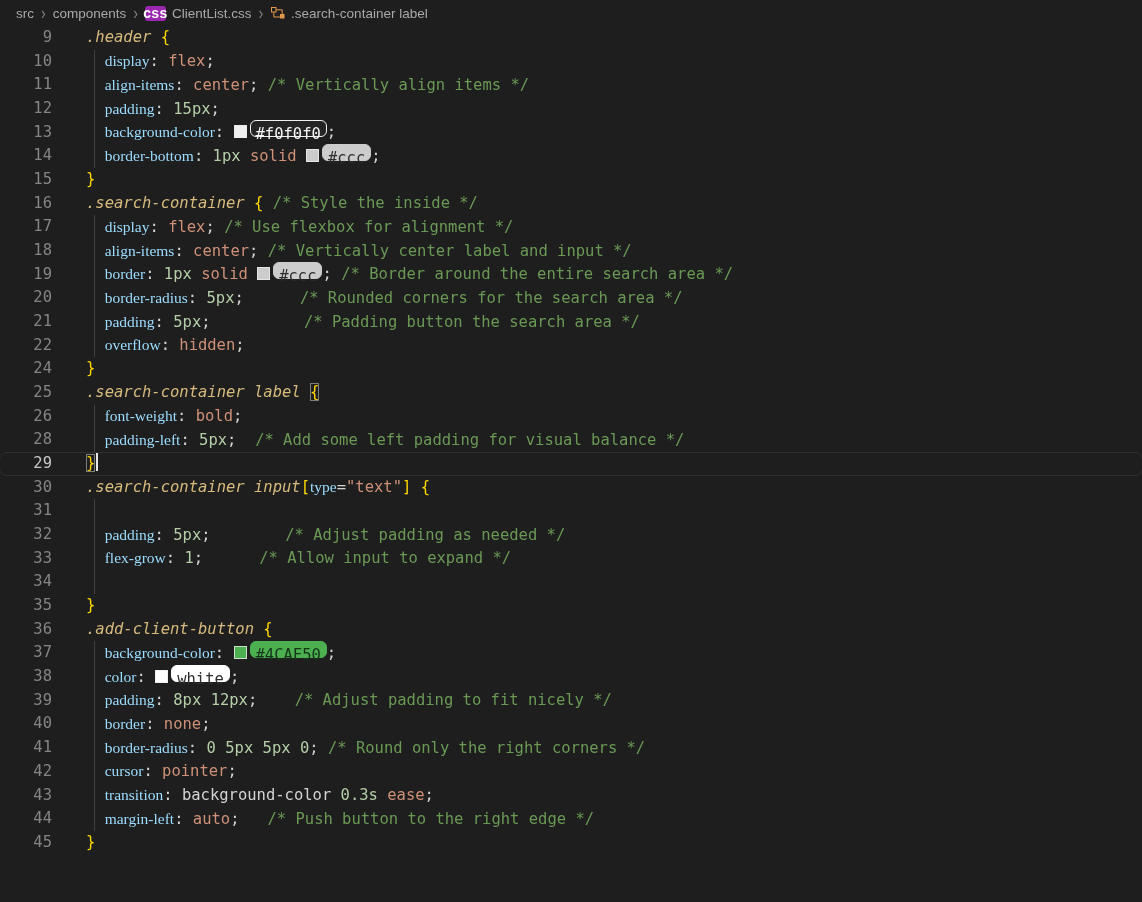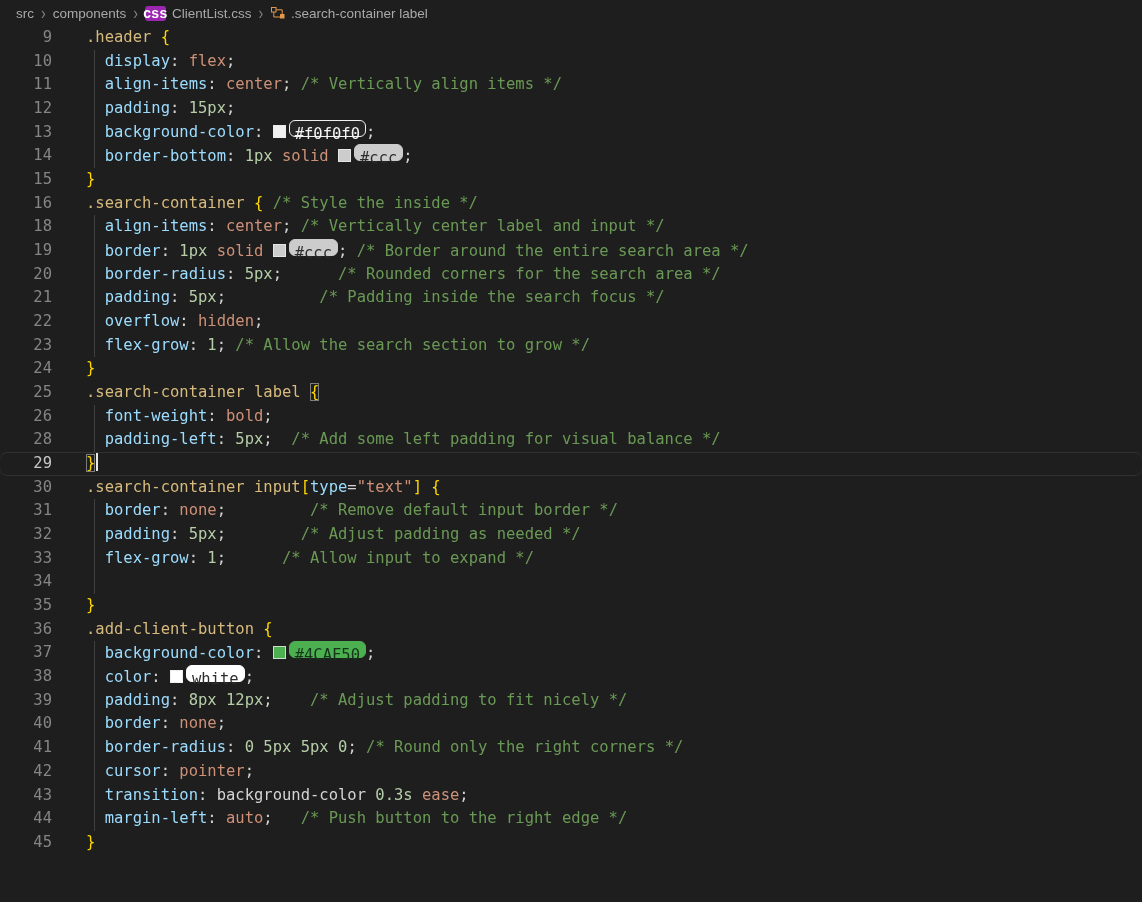--- a/index.html
+++ b/index.html
@@ -44,22 +44,22 @@
     flex:none;width:52px;text-align:right;
     color:var(--gutterFg,#858585);cursor:pointer;user-select:none;
   }
   .code-line.active .gutter{color:var(--gutterActiveFg,#c6c6c6);}
   .code-text{margin-left:34px;color:#d4d4d4;}
   .code-line.indented::before{
     content:"";position:absolute;left:94px;top:0;bottom:0;width:1px;
     background:var(--guide,#404040);
   }
   
-  .tk-sel{color:var(--sel,#d7ba7d);}
-  .tk-prop{color:var(--prop,#9cdcfe);}
+  .tk-sel{color:var(--sel,#d7ba7d);font-style:italic;}
+  .tk-prop{color:var(--prop,#9cdcfe);font-family:Liberation Serif, serif;}
   .tk-punc{color:var(--punc,#d4d4d4);}
   .tk-val{color:var(--val,#ce9178);}
   .tk-num{color:var(--num,#b5cea8);}
   .tk-com{color:var(--com,#6a9955);}
   .tk-brc{color:var(--brc,#ffd700);}
   .tk-pln{color:var(--pln,#d4d4d4);}
   .tk-brcm{
     color:var(--brc,#ffd700);
     outline:1px solid var(--matchBorder,#7d7d7d);outline-offset:-1px;
   }
@@ -109,33 +109,33 @@
 
 <div class="editor" id="editor">
     <div class="code-line"><span class="gutter">9</span><span class="code-text"><span class="tk-sel">.header </span><span class="tk-brc">{</span></span></div>
     <div class="code-line indented"><span class="gutter">10</span><span class="code-text"><span>  </span><span class="tk-prop">display</span><span class="tk-punc">: </span><span class="tk-val">flex</span><span class="tk-punc">;</span></span></div>
     <div class="code-line indented"><span class="gutter">11</span><span class="code-text"><span>  </span><span class="tk-prop">align-items</span><span class="tk-punc">: </span><span class="tk-val">center</span><span class="tk-punc">; </span><span class="tk-com">/* Vertically align items */</span></span></div>
     <div class="code-line indented"><span class="gutter">12</span><span class="code-text"><span>  </span><span class="tk-prop">padding</span><span class="tk-punc">: </span><span class="tk-num">15px</span><span class="tk-punc">;</span></span></div>
     <div class="code-line indented"><span class="gutter">13</span><span class="code-text"><span>  </span><span class="tk-prop">background-color</span><span class="tk-punc">: </span><span class="swatch" style="background: rgb(240, 240, 240);"></span><span class="chip" style="background: rgb(37, 37, 38); color: rgb(245, 245, 245); border-color: rgb(240, 240, 240);">#f0f0f0</span><span class="tk-punc">;</span></span></div>
     <div class="code-line indented"><span class="gutter">14</span><span class="code-text"><span>  </span><span class="tk-prop">border-bottom</span><span class="tk-punc">: </span><span class="tk-num">1px</span><span> </span><span class="tk-val">solid</span><span> </span><span class="swatch" style="background: rgb(204, 204, 204);"></span><span class="chip" style="background: rgb(204, 204, 204); color: rgb(45, 45, 45); border-color: rgb(204, 204, 204);">#ccc</span><span class="tk-punc">;</span></span></div>
     <div class="code-line"><span class="gutter">15</span><span class="code-text"><span class="tk-brc">}</span></span></div>
     <div class="code-line"><span class="gutter">16</span><span class="code-text"><span class="tk-sel">.search-container </span><span class="tk-brc">{ </span><span class="tk-com">/* Style the inside */</span></span></div>
+    <div class="code-line indented"><span class="gutter">17</span><span class="code-text"><span>  </span><span class="tk-prop">display</span><span class="tk-punc">: </span><span class="tk-val">flex</span><span class="tk-punc">; </span><span class="tk-com">/* Use flexbox for alignment */</span></span></div>
     <div class="code-line indented"><span class="gutter">18</span><span class="code-text"><span>  </span><span class="tk-prop">align-items</span><span class="tk-punc">: </span><span class="tk-val">center</span><span class="tk-punc">; </span><span class="tk-com">/* Vertically center label and input */</span></span></div>
     <div class="code-line indented"><span class="gutter">19</span><span class="code-text"><span>  </span><span class="tk-prop">border</span><span class="tk-punc">: </span><span class="tk-num">1px</span><span> </span><span class="tk-val">solid</span><span> </span><span class="swatch" style="background: rgb(204, 204, 204);"></span><span class="chip" style="background: rgb(204, 204, 204); color: rgb(45, 45, 45); border-color: rgb(204, 204, 204);">#ccc</span><span class="tk-punc">; </span><span class="tk-com">/* Border around the entire search area */</span></span></div>
     <div class="code-line indented"><span class="gutter">20</span><span class="code-text"><span>  </span><span class="tk-prop">border-radius</span><span class="tk-punc">: </span><span class="tk-num">5px</span><span class="tk-punc">;</span><span>      </span><span class="tk-com">/* Rounded corners for the search area */</span></span></div>
-    <div class="code-line indented"><span class="gutter">21</span><span class="code-text"><span>  </span><span class="tk-prop">padding</span><span class="tk-punc">: </span><span class="tk-num">5px</span><span class="tk-punc">;</span><span>          </span><span class="tk-com">/* Padding inside the search focus */</span></span></div>
+    <div class="code-line indented"><span class="gutter">21</span><span class="code-text"><span>  </span><span class="tk-prop">padding</span><span class="tk-punc">: </span><span class="tk-num">5px</span><span class="tk-punc">;</span><span>          </span><span class="tk-com">/* Padding button the search area */</span></span></div>
     <div class="code-line indented"><span class="gutter">22</span><span class="code-text"><span>  </span><span class="tk-prop">overflow</span><span class="tk-punc">: </span><span class="tk-val">hidden</span><span class="tk-punc">;</span></span></div>
-    <div class="code-line indented"><span class="gutter">23</span><span class="code-text"><span>  </span><span class="tk-prop">flex-grow</span><span class="tk-punc">: </span><span class="tk-num">1</span><span class="tk-punc">; </span><span class="tk-com">/* Allow the search section to grow */</span></span></div>
     <div class="code-line"><span class="gutter">24</span><span class="code-text"><span class="tk-brc">}</span></span></div>
     <div class="code-line"><span class="gutter">25</span><span class="code-text"><span class="tk-sel">.search-container label </span><span class="tk-brcm">{</span></span></div>
     <div class="code-line indented"><span class="gutter">26</span><span class="code-text"><span>  </span><span class="tk-prop">font-weight</span><span class="tk-punc">: </span><span class="tk-val">bold</span><span class="tk-punc">;</span></span></div>
     <div class="code-line indented"><span class="gutter">28</span><span class="code-text"><span>  </span><span class="tk-prop">padding-left</span><span class="tk-punc">: </span><span class="tk-num">5px</span><span class="tk-punc">;</span><span>  </span><span class="tk-com">/* Add some left padding for visual balance */</span></span></div>
     <div class="code-line active"><span class="gutter">29</span><span class="code-text"><span class="tk-brcm">}</span><span class="cursor-caret"></span></span></div>
     <div class="code-line"><span class="gutter">30</span><span class="code-text"><span class="tk-sel">.search-container input</span><span class="tk-brc">[</span><span class="tk-prop">type</span><span class="tk-punc">=</span><span class="tk-val">"text"</span><span class="tk-brc">]</span><span> </span><span class="tk-brc">{</span></span></div>
-    <div class="code-line indented"><span class="gutter">31</span><span class="code-text"><span>  </span><span class="tk-prop">border</span><span class="tk-punc">: </span><span class="tk-val">none</span><span class="tk-punc">;</span><span>         </span><span class="tk-com">/* Remove default input border */</span></span></div>
+    <div class="code-line indented"><span class="gutter">31</span></div>
     <div class="code-line indented"><span class="gutter">32</span><span class="code-text"><span>  </span><span class="tk-prop">padding</span><span class="tk-punc">: </span><span class="tk-num">5px</span><span class="tk-punc">;</span><span>        </span><span class="tk-com">/* Adjust padding as needed */</span></span></div>
     <div class="code-line indented"><span class="gutter">33</span><span class="code-text"><span>  </span><span class="tk-prop">flex-grow</span><span class="tk-punc">: </span><span class="tk-num">1</span><span class="tk-punc">;</span><span>      </span><span class="tk-com">/* Allow input to expand */</span></span></div>
     <div class="code-line indented"><span class="gutter">34</span></div>
     <div class="code-line"><span class="gutter">35</span><span class="code-text"><span class="tk-brc">}</span></span></div>
     <div class="code-line"><span class="gutter">36</span><span class="code-text"><span class="tk-sel">.add-client-button </span><span class="tk-brc">{</span></span></div>
     <div class="code-line indented"><span class="gutter">37</span><span class="code-text"><span>  </span><span class="tk-prop">background-color</span><span class="tk-punc">: </span><span class="swatch" style="background: rgb(76, 175, 80);"></span><span class="chip" style="background: rgb(76, 175, 80); color: rgb(21, 53, 27); border-color: rgb(76, 175, 80);">#4CAF50</span><span class="tk-punc">;</span></span></div>
     <div class="code-line indented"><span class="gutter">38</span><span class="code-text"><span>  </span><span class="tk-prop">color</span><span class="tk-punc">: </span><span class="swatch" style="background: rgb(255, 255, 255);"></span><span class="chip" style="background: rgb(255, 255, 255); color: rgb(45, 45, 45); border-color: rgb(255, 255, 255);">white</span><span class="tk-punc">;</span></span></div>
     <div class="code-line indented"><span class="gutter">39</span><span class="code-text"><span>  </span><span class="tk-prop">padding</span><span class="tk-punc">: </span><span class="tk-num">8px</span><span> </span><span class="tk-num">12px</span><span class="tk-punc">;</span><span>    </span><span class="tk-com">/* Adjust padding to fit nicely */</span></span></div>
     <div class="code-line indented"><span class="gutter">40</span><span class="code-text"><span>  </span><span class="tk-prop">border</span><span class="tk-punc">: </span><span class="tk-val">none</span><span class="tk-punc">;</span></span></div>
     <div class="code-line indented"><span class="gutter">41</span><span class="code-text"><span>  </span><span class="tk-prop">border-radius</span><span class="tk-punc">: </span><span class="tk-num">0</span><span> </span><span class="tk-num">5px</span><span> </span><span class="tk-num">5px</span><span> </span><span class="tk-num">0</span><span class="tk-punc">; </span><span class="tk-com">/* Round only the right corners */</span></span></div>

